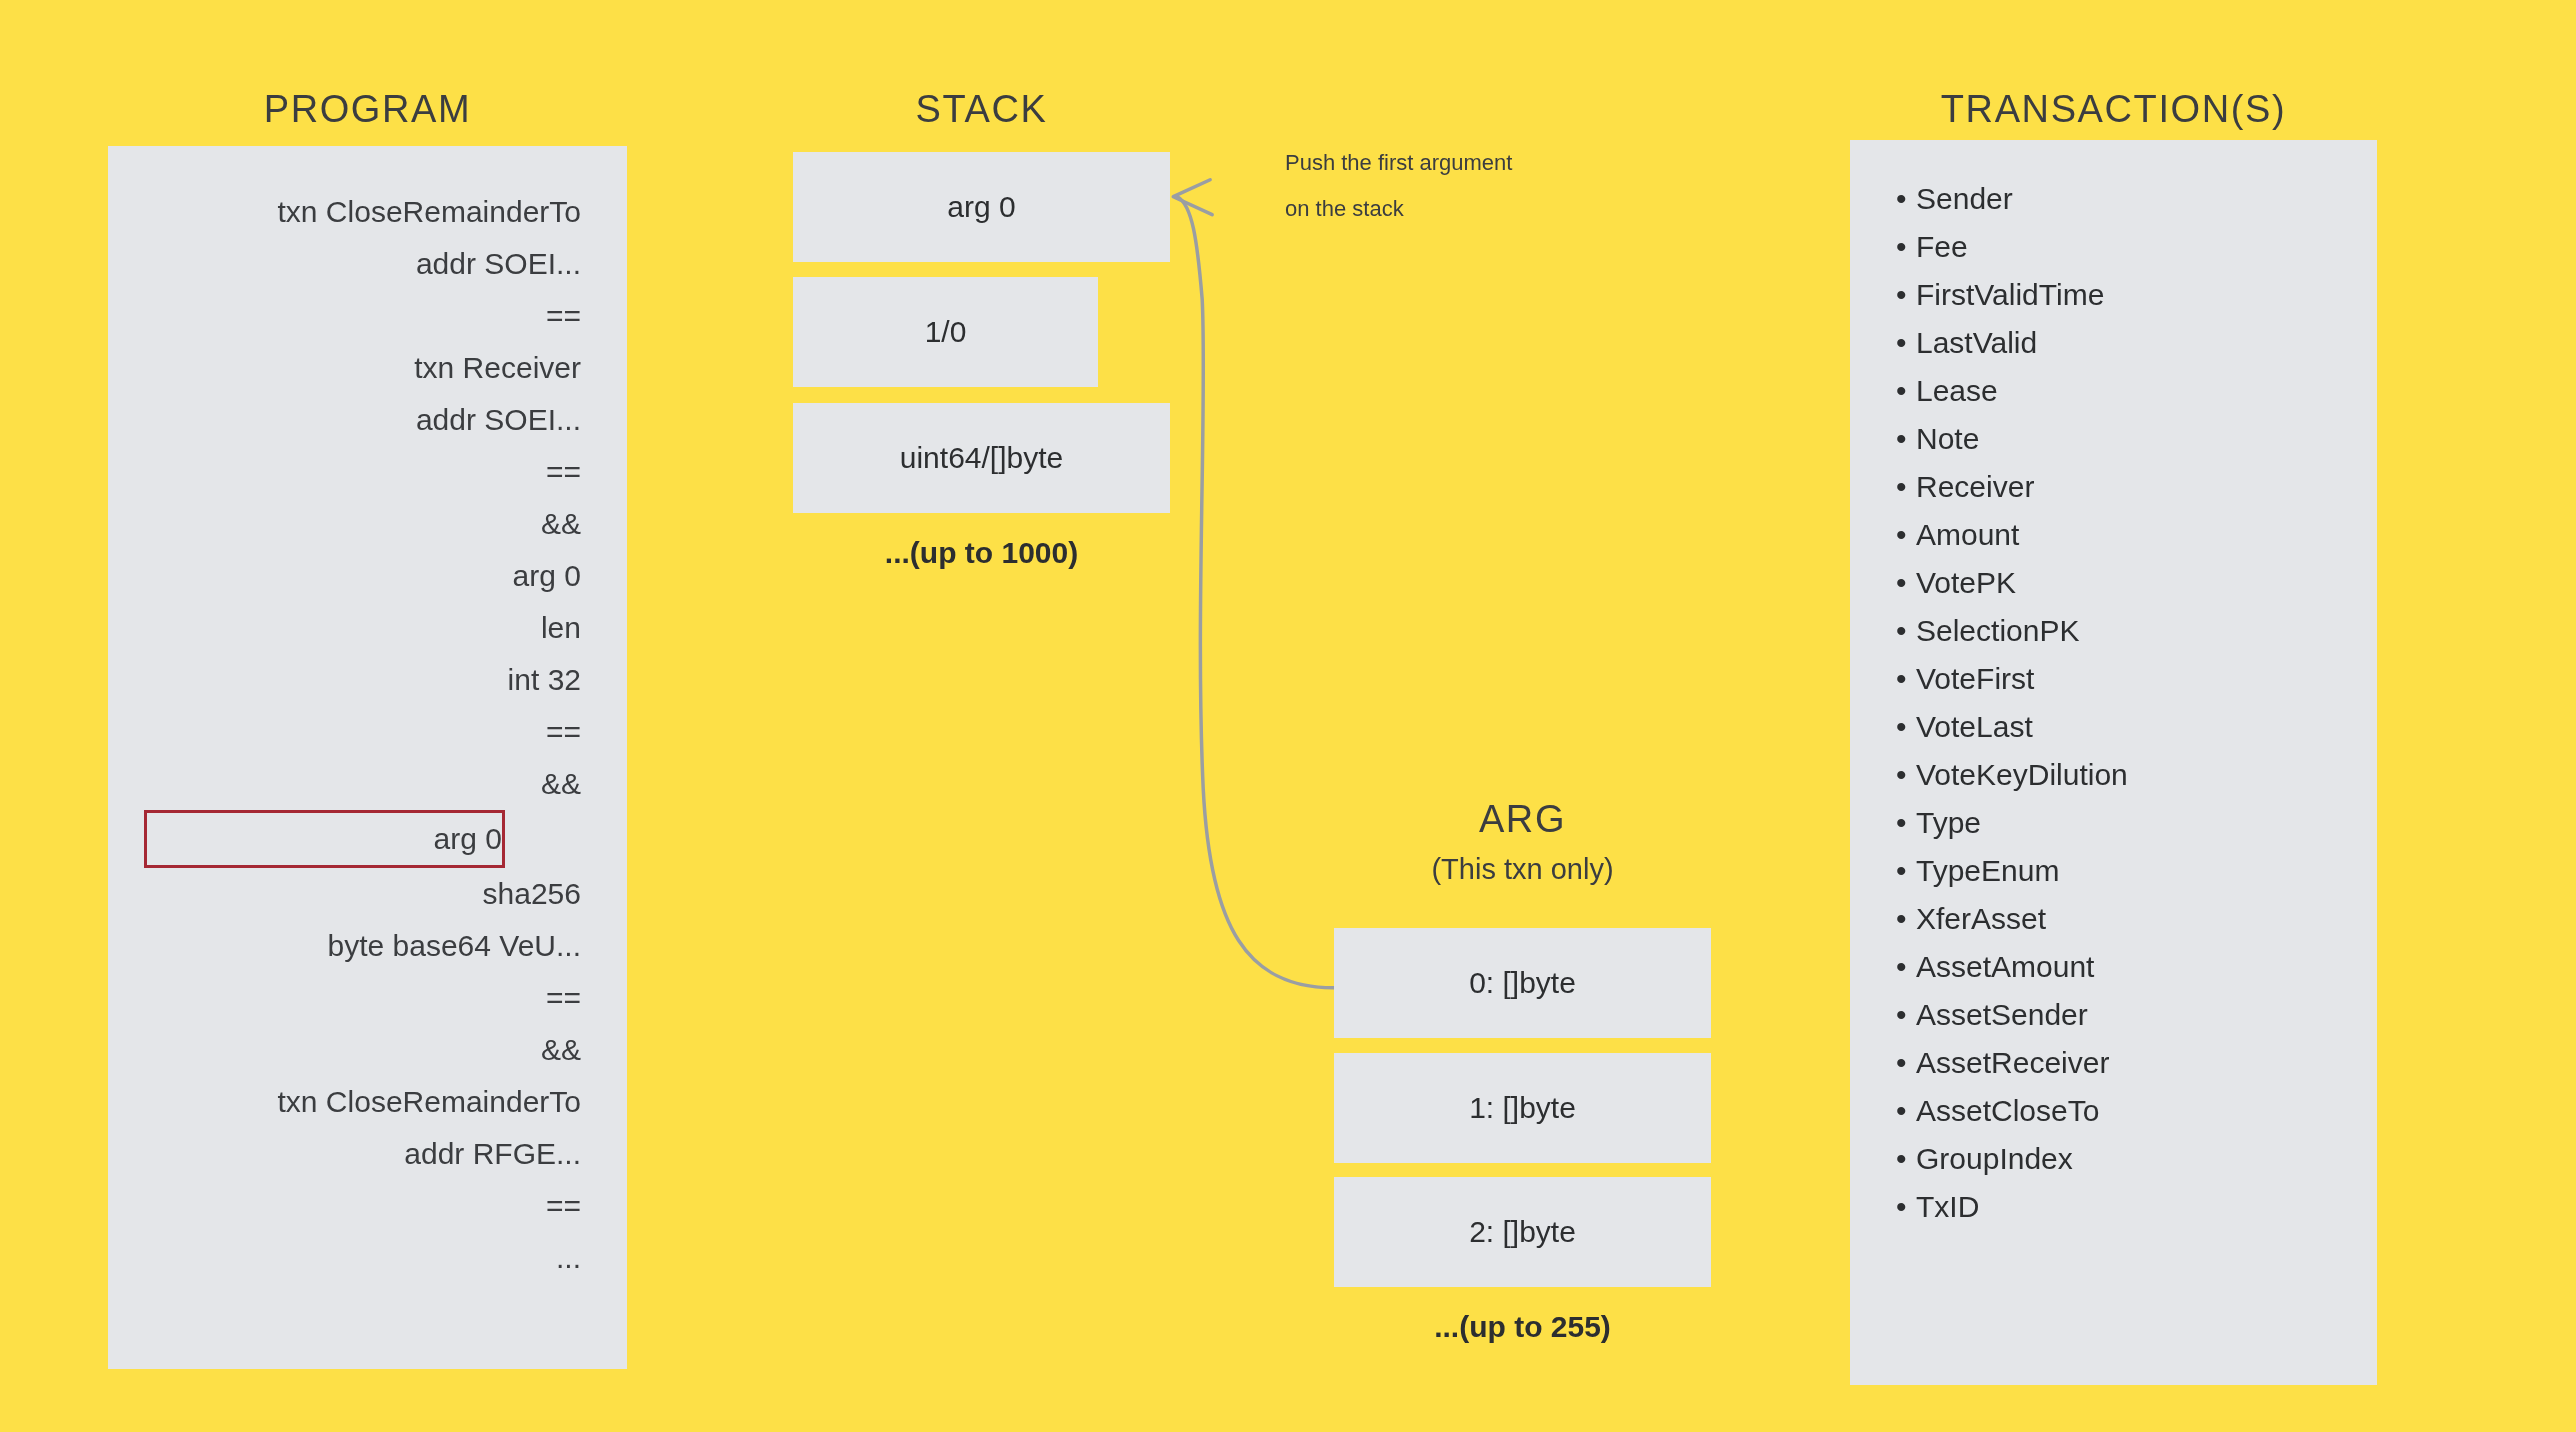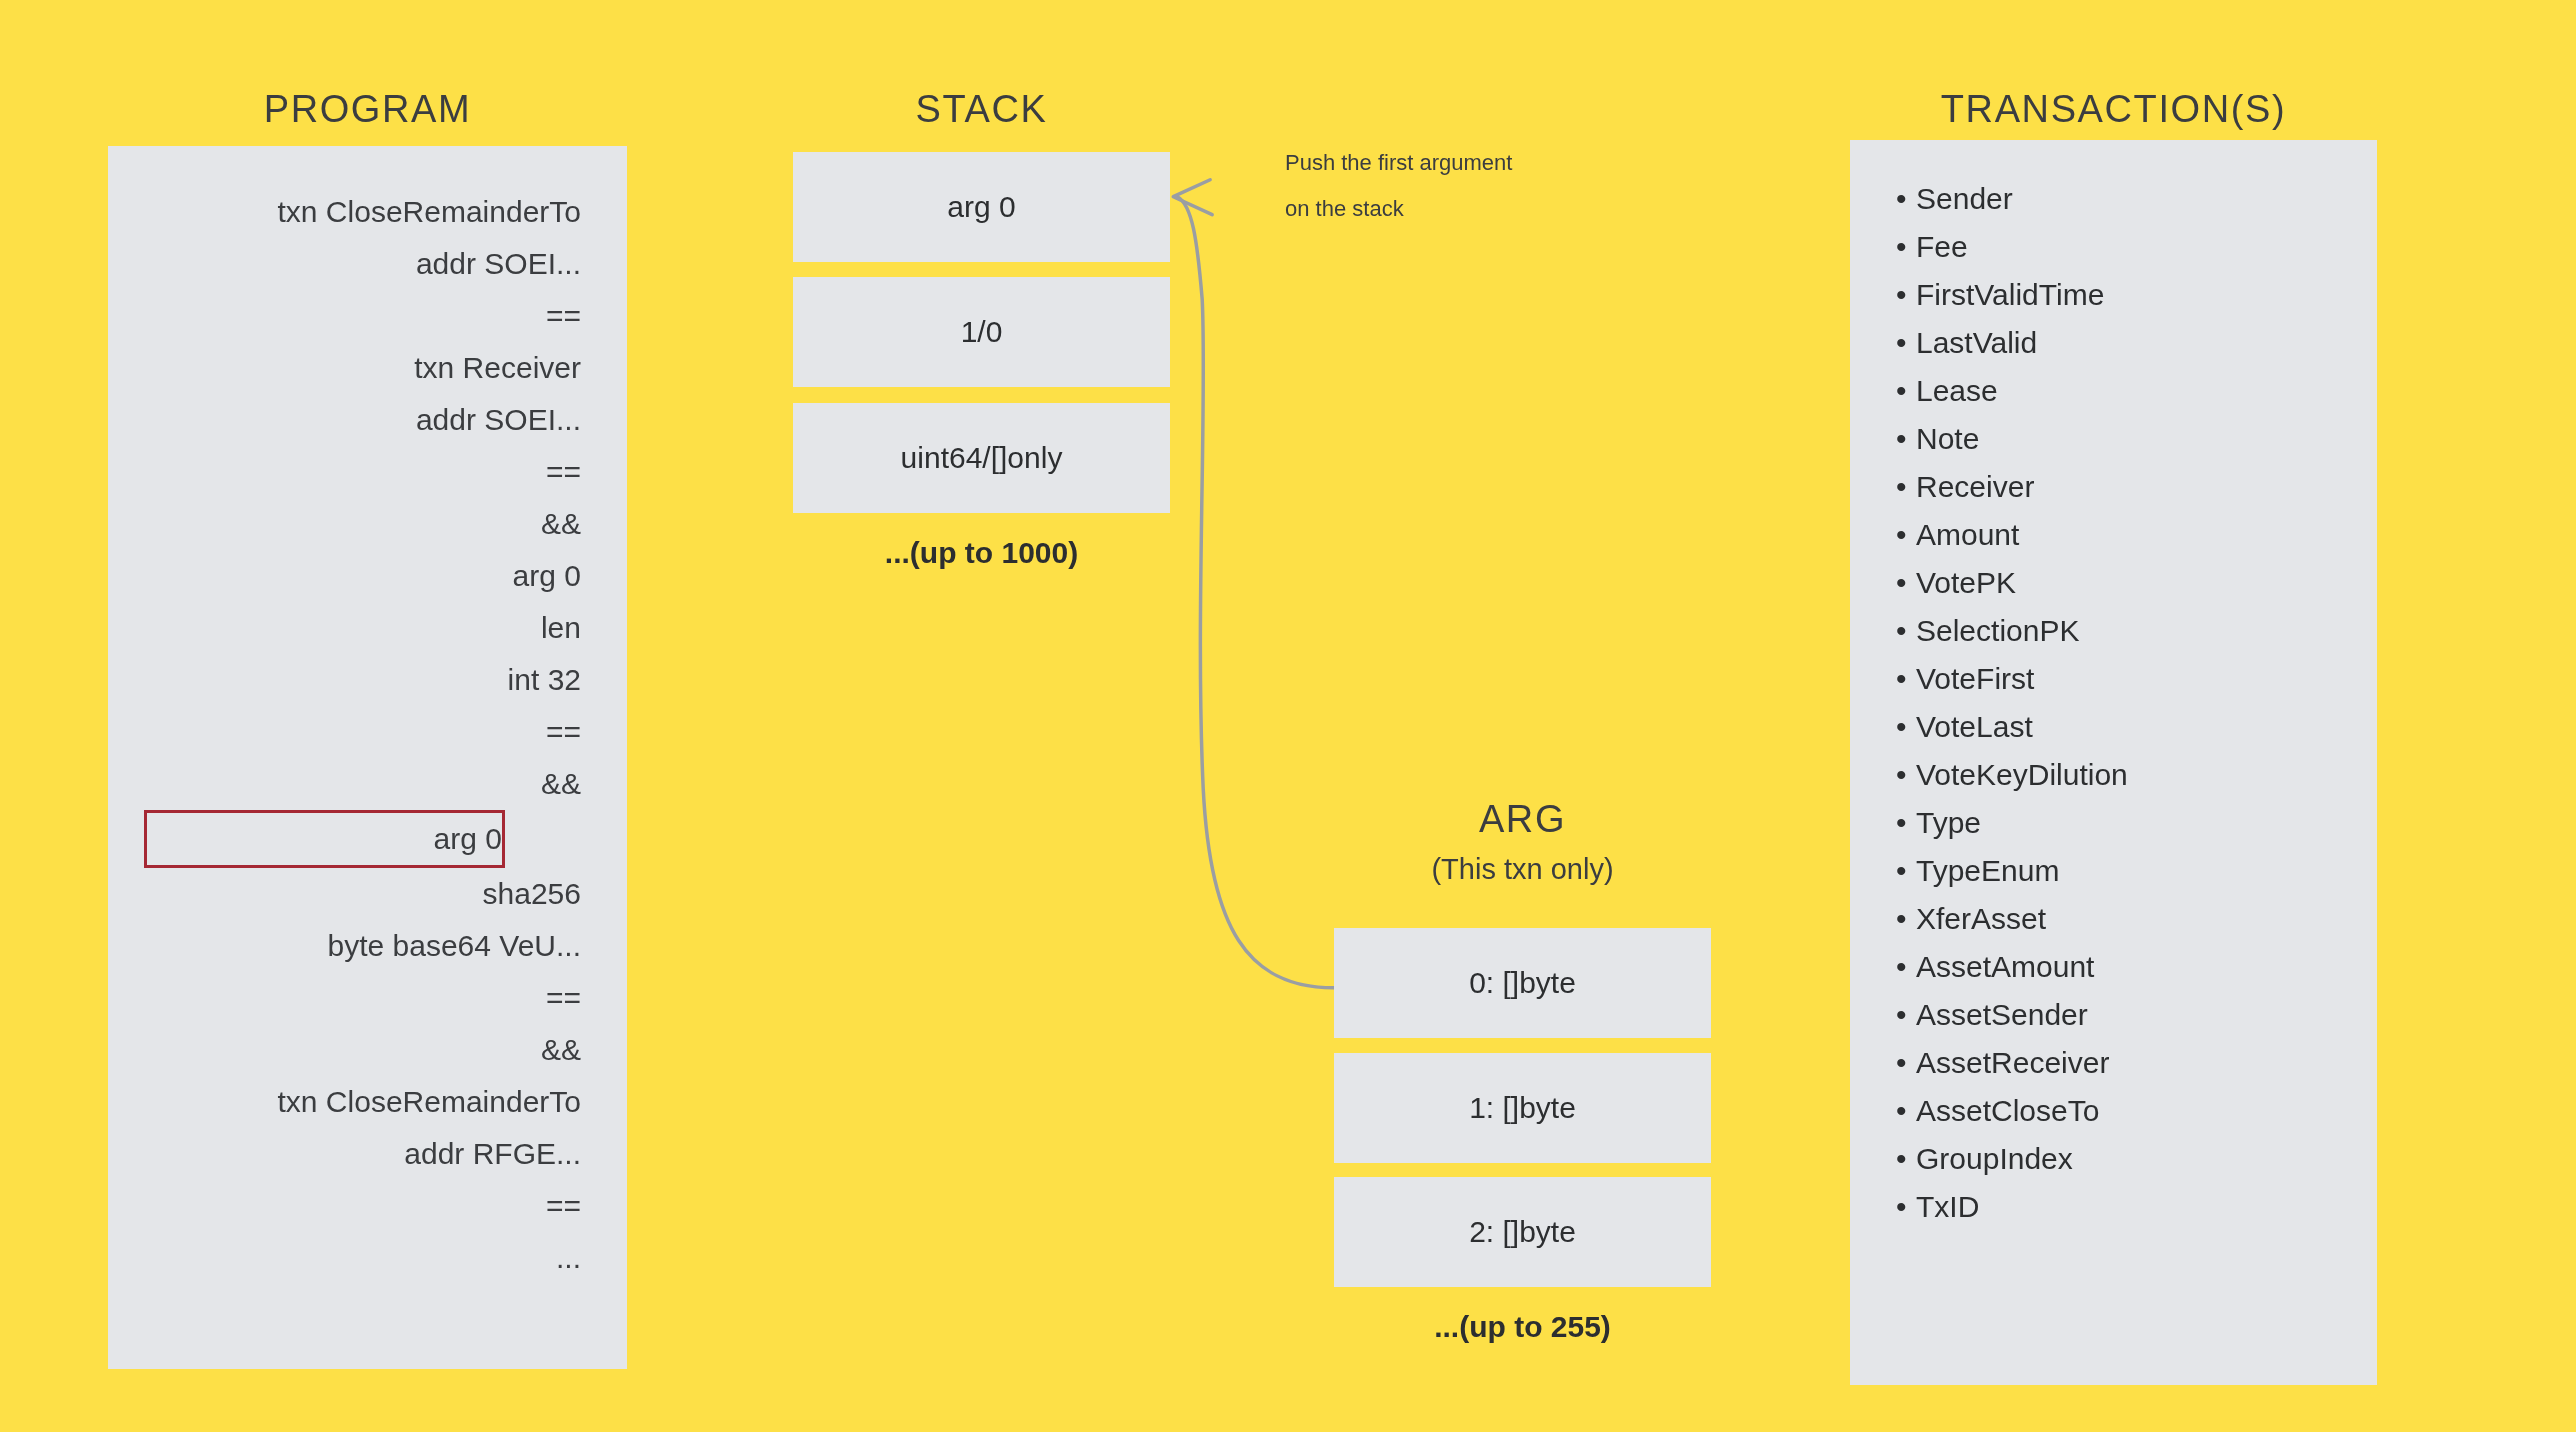--- a/index.html
+++ b/index.html
@@ -172,22 +172,22 @@
       <div class="program-line">txn CloseRemainderTo</div>
       <div class="program-line">addr RFGE...</div>
       <div class="program-line">==</div>
       <div class="program-line">...</div>
     </div>
 
   <div class="col-heading" style="left:793px; top:88px; width:377px;">STACK</div>
 
   <div id="stack-cells">
       <div class="stack-cell" style="left: 793px; top: 152px; width: 377px; height: 110px;">arg 0</div>
-      <div class="stack-cell" style="left: 793px; top: 277px; width: 377px; height: 110px;">1/0</div>
-      <div class="stack-cell" style="left: 793px; top: 403px; width: 377px; height: 110px;">uint64/[]only</div>
+      <div class="stack-cell" style="left: 793px; top: 277px; width: 305px; height: 110px;">1/0</div>
+      <div class="stack-cell" style="left: 793px; top: 403px; width: 377px; height: 110px;">uint64/[]byte</div>
     </div>
 
   <div class="cell-caption" id="stack-caption" style="left:793px; top:536px; width:377px;">...(up to 1000)</div>
 
   <div class="annotation" style="left:1285px; top:140px;">Push the first argument</div>
   <div class="annotation" style="left:1285px; top:186px;">on the stack</div>
 
   <svg id="arrow-svg" viewBox="0 0 2582 1436" xmlns="http://www.w3.org/2000/svg">
     <path d="M 1337 990
              C 1250 990, 1213 930, 1206 790

